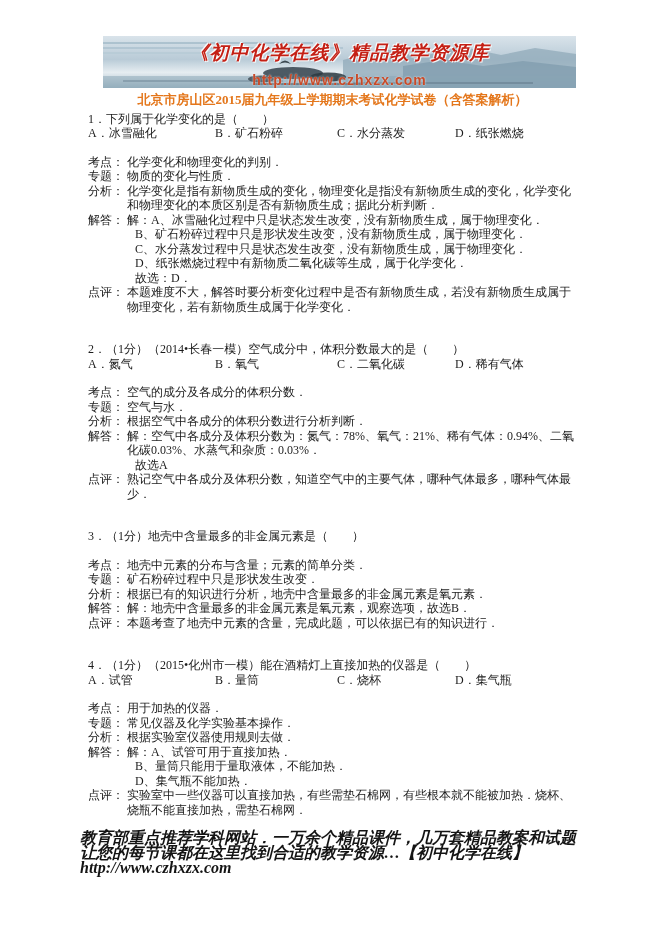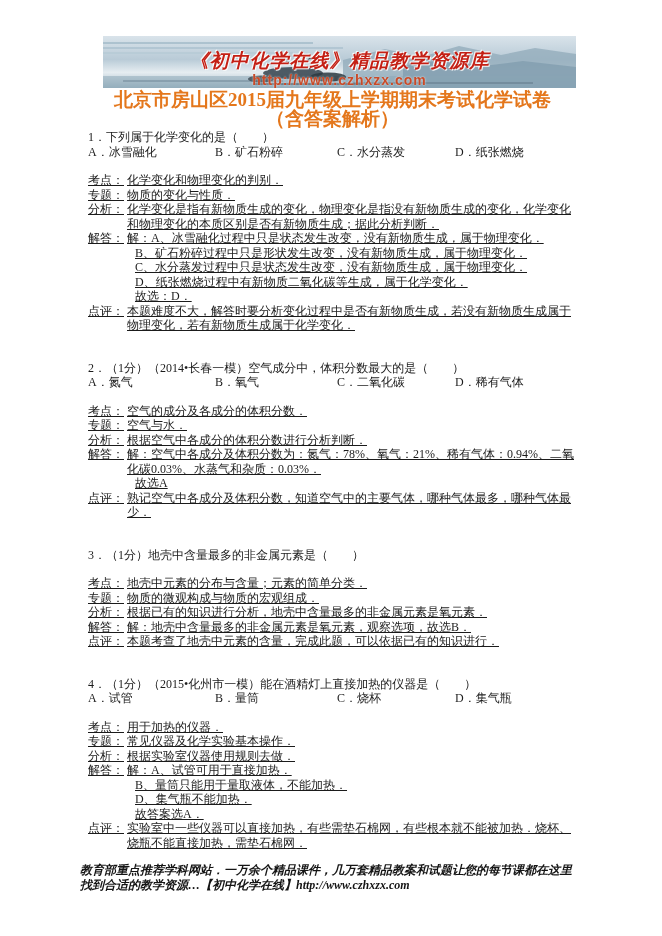--- a/index.html
+++ b/index.html
@@ -18,21 +18,21 @@
   }
   
   .banner{
     position:relative;
     margin-left:15px;
     width:473px;height:52px;
     overflow:hidden;
   }
   .banner svg{position:absolute;left:0;top:0;}
   .banner-title{
-    position:absolute;left:0;top:14px;width:100%;
+    position:absolute;left:0;top:6px;width:100%;
     text-align:center;
     font-weight:bold;
     font-size:19px;line-height:22px;
     letter-spacing:1px;
     color:#c42015;
     text-shadow:0 0 2px #ffffff,1px 1px 0 rgba(255,255,255,.85),-1px -1px 0 rgba(255,255,255,.85);
     font-style:italic;
   }
   .banner-url{
     position:absolute;left:0;bottom:0;width:100%;
@@ -44,48 +44,48 @@
     text-shadow:0 0 2px rgba(255,255,255,.9);
     font-family:"Liberation Sans","DejaVu Sans",sans-serif;
   }
   
   .doc-title{
     margin:3px auto 0;
     width:470px;
     text-align:center;
     color:#e4771c;
     font-weight:bold;
-    font-size:19px;
+    font-size:13px;
     line-height:18.5px;
   }
   .section-heading{
     margin-top:5px;
     font-weight:bold;
     font-size:12.5px;
   }
   
   .question{margin-top:28px;}
   .questions > .question:first-of-type{margin-top:2px;}
   .stem{white-space:pre-wrap;}
   .options{
     display:grid;
     grid-template-columns:127px 122px 118px 1fr;
   }
   .rows{margin-top:14px;}
-  .row{display:flex;text-decoration:underline;}
+  .row{display:flex;}
   .row .lbl{flex:none;width:39px;}
   .row .txt{flex:1;}
   .row .txt.sub{padding-left:8px;}
   
   .footer{
     margin-top:13px;
     margin-left:-8px;
     font-weight:bold;
     font-style:italic;
-    font-size:12px;
+    font-size:16px;
     line-height:15px;
     color:#141414;
   }
   .footer-link{font-family:"Liberation Serif","DejaVu Serif",serif;}
 </style>
 </head>
 <body>
 
 <div class="screen">
   <div class="page">
@@ -236,21 +236,21 @@
           <div class="stem">3．（1分）地壳中含量最多的非金属元素是（　　）</div>
           <div class="rows">
 
               <div class="row">
                 <div class="lbl">考点：</div>
                 <div class="txt">地壳中元素的分布与含量；元素的简单分类．</div>
               </div>
 
               <div class="row">
                 <div class="lbl">专题：</div>
-                <div class="txt">物质的微观构成与物质的宏观组成．</div>
+                <div class="txt">矿石粉碎过程中只是形状发生改变．</div>
               </div>
 
               <div class="row">
                 <div class="lbl">分析：</div>
                 <div class="txt">根据已有的知识进行分析，地壳中含量最多的非金属元素是氧元素．</div>
               </div>
 
               <div class="row">
                 <div class="lbl">解答：</div>
                 <div class="txt">解：地壳中含量最多的非金属元素是氧元素，观察选项，故选B．</div>
@@ -301,24 +301,20 @@
                 <div class="lbl"></div>
                 <div class="txt sub">B、量筒只能用于量取液体，不能加热．</div>
               </div>
 
 
               <div class="row">
                 <div class="lbl"></div>
                 <div class="txt sub">D、集气瓶不能加热．</div>
               </div>
 
-              <div class="row">
-                <div class="lbl"></div>
-                <div class="txt sub">故答案选A．</div>
-              </div>
 
               <div class="row">
                 <div class="lbl">点评：</div>
                 <div class="txt">实验室中一些仪器可以直接加热，有些需垫石棉网，有些根本就不能被加热．烧杯、烧瓶不能直接加热，需垫石棉网．</div>
               </div>
             </div>
         </div>
       </div>
 
     <div class="footer"><span>教育部重点推荐学科网站．一万余个精品课件，几万套精品教案和试题让您的每节课都在这里找到合适的教学资源…【初中化学在线】</span><span class="footer-link">http://www.czhxzx.com</span></div>

